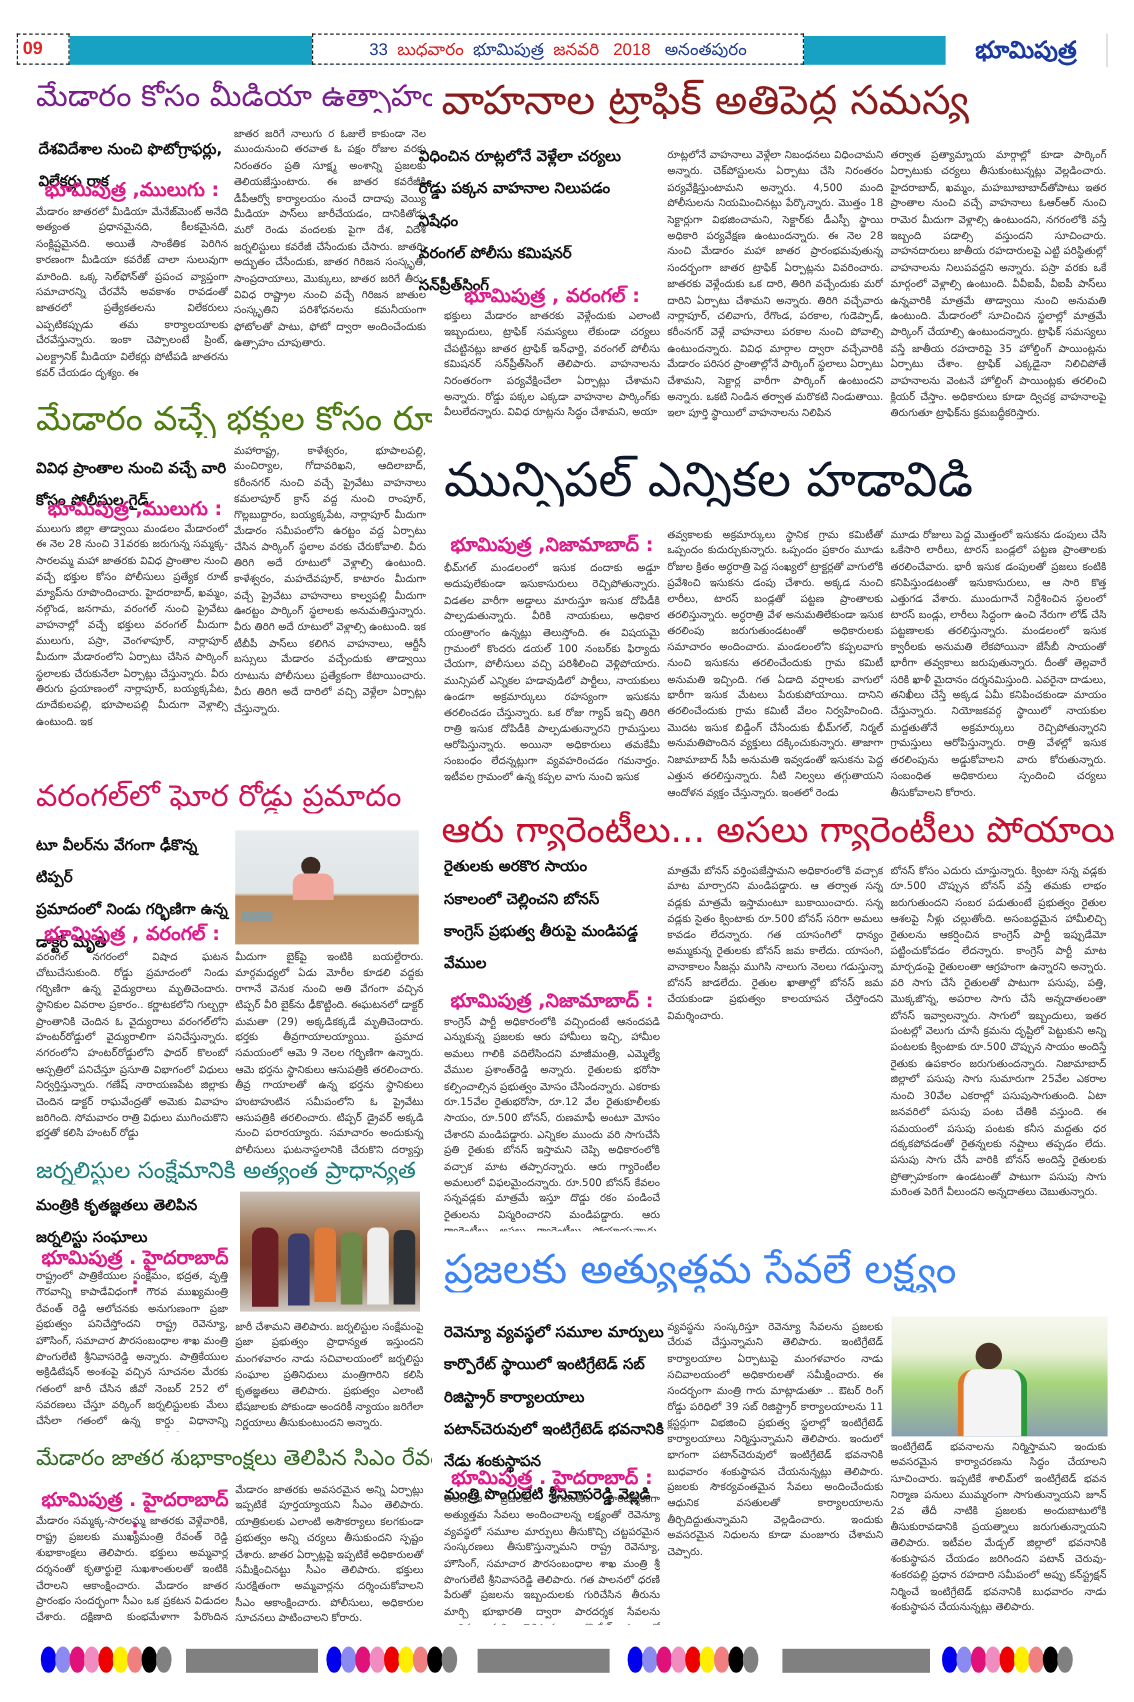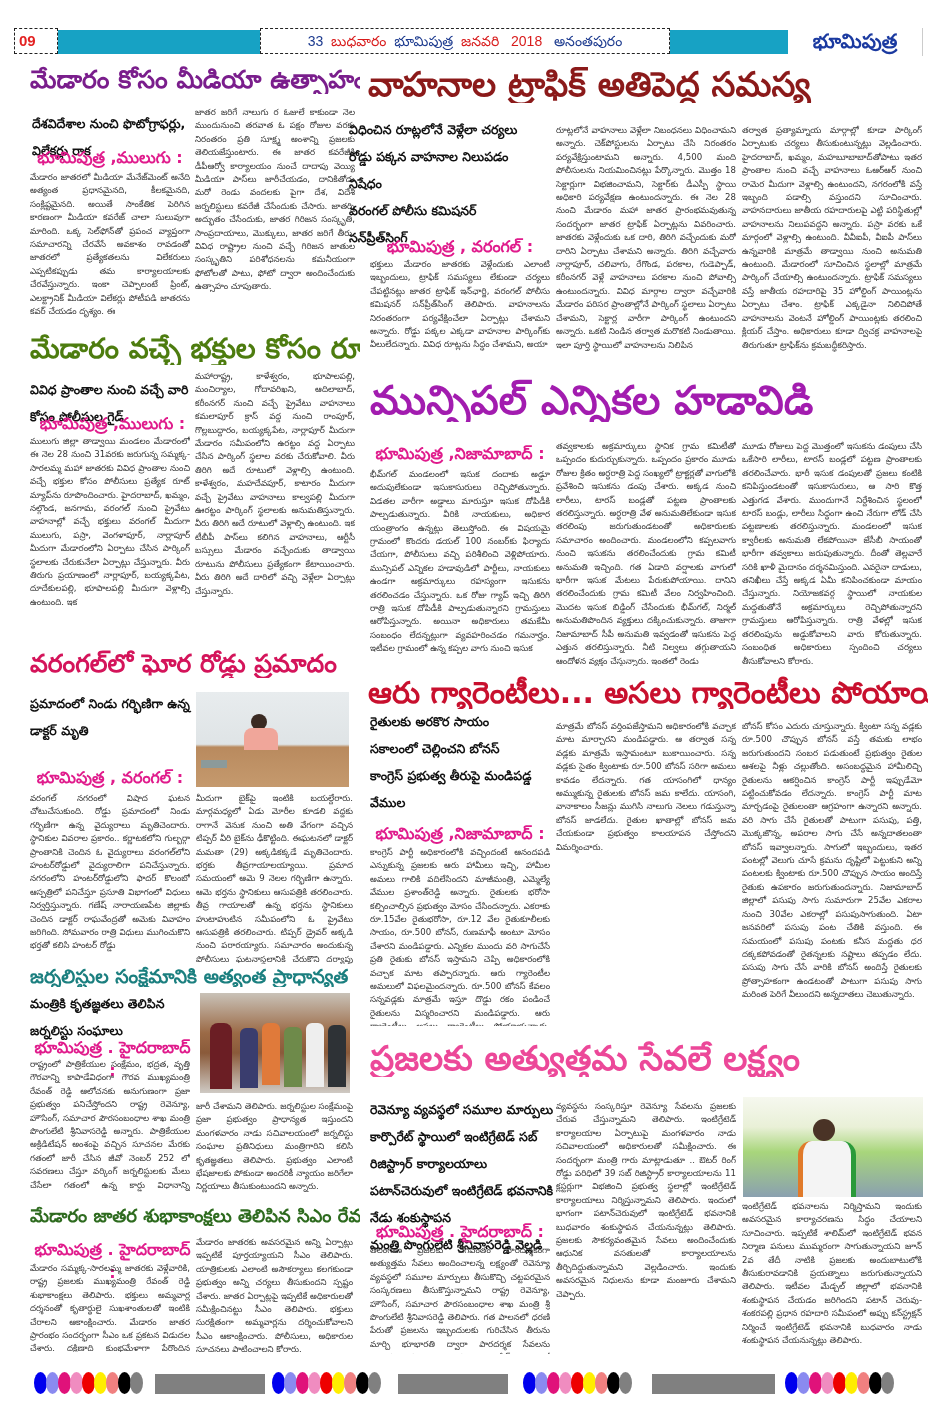--- a/index.html
+++ b/index.html
@@ -8,21 +8,21 @@
 .abs{position:absolute}
 
 #hdr-bar{left:28px;top:30px;width:760px;height:24px;background:#17a2c4}
 #page-no{left:14px;top:28px;width:44px;height:26px;background:#fff;border:1px dashed #222;color:#e32222;font-weight:bold;font-family:"Liberation Sans",sans-serif;font-size:15px;line-height:24px;padding-left:4px}
 #dateline{left:260px;top:28px;width:410px;height:26px;background:#fff;border:1px dashed #222;font-family:"Liberation Sans",sans-serif;font-size:14px;line-height:24px;text-align:center;white-space:nowrap}
 #dateline .b{color:#1d3b8f}
 #dateline .r{color:#d81b1b}
 #logo{left:795px;top:28px;width:120px;height:28px;font-family:"DejaVu Sans",sans-serif;font-weight:bold;font-size:20px;color:#1b3aa0;line-height:26px;text-align:center}
 #logo-sep{left:922px;top:28px;width:1px;height:28px;background:#ccc}
 
-.hl{position:absolute;white-space:nowrap;overflow:hidden;font-family:"DejaVu Sans",sans-serif;font-weight:bold;line-height:1.1}
+.hl{position:absolute;white-space:nowrap;overflow:hidden;font-family:"DejaVu Sans",sans-serif;font-weight:normal;line-height:1.1}
 .sub{position:absolute;font-family:"DejaVu Sans",sans-serif;font-weight:bold;font-size:12.5px;line-height:27px;color:#111}
 .dl{position:absolute;font-family:"DejaVu Sans",sans-serif;font-weight:bold;font-size:16px;color:#e01b8c;text-align:center}
 .body{position:absolute;font-family:"DejaVu Sans",sans-serif;font-size:8.6px;line-height:13.4px;color:#333;text-align:justify;overflow:hidden}
 .photo{position:absolute;overflow:hidden}
 
 .dots{position:absolute;top:1372px;display:flex;gap:0}
 .dot{width:13px;height:22px;border-radius:50%;margin-right:-1px}
 .gbar{position:absolute;top:1374px;height:20px;background:#808080}
 </style>
 </head>
@@ -59,20 +59,21 @@
     <div>కోసం పోలీసుల గైడ్</div>
   </div>
   <div class="dl" style="left:30px;top:414px;width:165px">భూమిపుత్ర ,ములుగు :</div>
   <div class="body" style="left:30px;top:435px;width:160px;height:205px">ములుగు జిల్లా తాడ్వాయి మండలం మేడారంలో ఈ నెల 28 నుంచి 31వరకు జరుగున్న సమ్మక్క- సారలమ్మ మహా జాతరకు వివిధ ప్రాంతాల నుంచి వచ్చే భక్తుల కోసం పోలీసులు ప్రత్యేక రూట్ మ్యాప్‌ను రూపొందించారు. హైదరాబాద్, ఖమ్మం, నల్గొండ, జనగామ, వరంగల్ నుంచి ప్రైవేటు వాహనాల్లో వచ్చే భక్తులు వరంగల్ మీదుగా ములుగు, పస్రా, వెంగళాపూర్, నార్లాపూర్ మీదుగా మేడారంలోని ఏర్పాటు చేసిన పార్కింగ్ స్థలాలకు చేరుకునేలా ఏర్పాట్లు చేస్తున్నారు. వీరు తిరుగు ప్రయాణంలో నార్లాపూర్, బయ్యక్కపేట, దూదేకులపల్లి, భూపాలపల్లి మీదుగా వెళ్లాల్సి ఉంటుంది. ఇక</div>
   <div class="body" style="left:195px;top:370px;width:160px;height:270px">మహారాష్ట్ర, కాళేశ్వరం, భూపాలపల్లి, మంచిర్యాల, గోదావరిఖని, ఆదిలాబాద్, కరీంనగర్ నుంచి వచ్చే ప్రైవేటు వాహనాలు కమలాపూర్ క్రాస్ వద్ద నుంచి రాంపూర్, గొల్లబుద్దారం, బయ్యక్కపేట, నార్లాపూర్ మీదుగా మేడారం సమీపంలోని ఉరట్టం వద్ద ఏర్పాటు చేసిన పార్కింగ్ స్థలాల వరకు చేరుకోవాలి. వీరు తిరిగి అదే రూటులో వెళ్లాల్సి ఉంటుంది. కాళేశ్వరం, మహదేవపూర్, కాటారం మీదుగా వచ్చే ప్రైవేటు వాహనాలు కాల్వపల్లి మీదుగా ఊరట్టం పార్కింగ్ స్థలాలకు అనుమతిస్తున్నారు. వీరు తిరిగి అదే రూటులో వెళ్లాల్సి ఉంటుంది. ఇక టీబీపీ పాస్‌లు కలిగిన వాహనాలు, ఆర్టీసీ బస్సులు మేడారం వచ్చేందుకు తాడ్వాయి రూటును పోలీసులు ప్రత్యేకంగా కేటాయించారు. వీరు తిరిగి అదే దారిలో వచ్చి వెళ్లేలా ఏర్పాట్లు చేస్తున్నారు.</div>
 </div>
 
 <div>
   <div class="hl" style="left:30px;top:650px;width:330px;font-size:25px;color:#d4145a">వరంగల్‌లో ఘోర రోడ్డు ప్రమాదం</div>
   <div class="sub" style="left:30px;top:690px;width:160px">
+    <div>టూ వీలర్‌ను వేగంగా ఢీకొన్న టిప్పర్</div>
     <div>ప్రమాదంలో నిండు గర్భిణిగా ఉన్న</div>
     <div>డాక్టర్ మృతి</div>
   </div>
   <div class="dl" style="left:30px;top:768px;width:160px">భూమిపుత్ర , వరంగల్ :</div>
   <div class="body" style="left:30px;top:792px;width:160px;height:172px">వరంగల్ నగరంలో విషాద ఘటన చోటుచేసుకుంది. రోడ్డు ప్రమాదంలో నిండు గర్భిణిగా ఉన్న వైద్యురాలు మృతిచెందారు. స్థానికుల వివరాల ప్రకారం.. కర్ణాటకలోని గుల్బర్గా ప్రాంతానికి చెందిన ఓ వైద్యురాలు వరంగల్‌లోని హంటర్‌రోడ్డులో వైద్యురాలిగా పనిచేస్తున్నారు. నగరంలోని హంటర్‌రోడ్డులోని ఫాదర్ కొలంబో ఆస్పత్రిలో పనిచేస్తూ ప్రసూతి విభాగంలో విధులు నిర్వర్తిస్తున్నారు. గణేష్ నారాయణపేట జిల్లాకు చెందిన డాక్టర్ రాఘవేంద్రతో అమెకు వివాహం జరిగింది. సోమవారం రాత్రి విధులు ముగించుకొని భర్తతో కలిసి హంటర్ రోడ్డు</div>
   <div class="photo" style="left:196px;top:692px;width:153px;height:95px;background:linear-gradient(180deg,#e8ecee 0%,#dfe4e6 55%,#b98a5e 58%,#c59a6e 100%)">
     <div style="position:absolute;left:55px;top:22px;width:16px;height:16px;border-radius:50%;background:#3a2a22"></div>
     <div style="position:absolute;left:48px;top:36px;width:34px;height:22px;background:#f0a69a;border-radius:8px 8px 0 0"></div>
     <div style="position:absolute;left:5px;top:68px;width:26px;height:8px;background:#8c9a9a"></div>
   </div>
@@ -114,21 +115,21 @@
     <div>వరంగల్ పోలీసు కమిషనర్</div>
     <div>సన్‌ప్రీత్‌సింగ్</div>
   </div>
   <div class="dl" style="left:370px;top:237px;width:180px">భూమిపుత్ర , వరంగల్ :</div>
   <div class="body" style="left:370px;top:258px;width:180px;height:100px">భక్తులు మేడారం జాతరకు వెళ్లేందుకు ఎలాంటి ఇబ్బందులు, ట్రాఫిక్ సమస్యలు లేకుండా చర్యలు చేపట్టినట్లు జాతర ట్రాఫిక్ ఇన్‌ఛార్జి, వరంగల్ పోలీసు కమిషనర్ సన్‌ప్రీత్‌సింగ్ తెలిపారు. వాహనాలను నిరంతరంగా పర్యవేక్షించేలా ఏర్పాట్లు చేశామని అన్నారు. రోడ్డు పక్కల ఎక్కడా వాహనాల పార్కింగ్‌కు వీలులేదన్నారు. వివిధ రూట్లను సిద్ధం చేశామని, అయా</div>
   <div class="body" style="left:556px;top:124px;width:180px;height:236px">రూట్లలోనే వాహనాలు వెళ్లేలా నిబంధనలు విధించామని అన్నారు. చెక్‌పోస్టులను ఏర్పాటు చేసి నిరంతరం పర్యవేక్షిస్తుంటామని అన్నారు. 4,500 మంది పోలీసులను నియమించినట్లు పేర్కొన్నారు. మొత్తం 18 సెక్టార్లుగా విభజించామని, సెక్టార్‌కు డీఎస్పీ స్థాయి అధికారి పర్యవేక్షణ ఉంటుందన్నారు. ఈ నెల 28 నుంచి మేడారం మహా జాతర ప్రారంభమవుతున్న సందర్భంగా జాతర ట్రాఫిక్ ఏర్పాట్లను వివరించారు. జాతరకు వెళ్లేందుకు ఒక దారి, తిరిగి వచ్చేందుకు మరో దారిని ఏర్పాటు చేశామని అన్నారు. తిరిగి వచ్చేవారు నార్లాపూర్, చలివాగు, రేగొండ, పరకాల, గుడెప్పాడ్, కరీంనగర్ వెళ్లే వాహనాలు పరకాల నుంచి పోవాల్సి ఉంటుందన్నారు. వివిధ మార్గాల ద్వారా వచ్చేవారికి మేడారం పరిసర ప్రాంతాల్లోనే పార్కింగ్ స్థలాలు ఏర్పాటు చేశామని, సెక్టార్ల వారీగా పార్కింగ్ ఉంటుందని అన్నారు. ఒకటి నిండిన తర్వాత మరొకటి నిండుతాయి. ఇలా పూర్తి స్థాయిలో వాహనాలను నిలిపిన</div>
   <div class="body" style="left:742px;top:124px;width:180px;height:236px">తర్వాత ప్రత్యామ్నాయ మార్గాల్లో కూడా పార్కింగ్ ఏర్పాటుకు చర్యలు తీసుకుంటున్నట్లు వెల్లడించారు. హైదరాబాద్, ఖమ్మం, మహబూబాబాద్‌తోపాటు ఇతర ప్రాంతాల నుంచి వచ్చే వాహనాలు ఓఆర్ఆర్ నుంచి రామెర మీదుగా వెళ్లాల్సి ఉంటుందని, నగరంలోకి వస్తే ఇబ్బంది పడాల్సి వస్తుందని సూచించారు. వాహనదారులు జాతీయ రహదారులపై ఎట్టి పరిస్థితుల్లో వాహనాలను నిలుపవద్దని అన్నారు. పస్రా వరకు ఒకే మార్గంలో వెళ్లాల్సి ఉంటుంది. వీవీఐపీ, వీఐపీ పాస్‌లు ఉన్నవారికి మాత్రమే తాడ్వాయి నుంచి అనుమతి ఉంటుంది. మేడారంలో సూచించిన స్థలాల్లో మాత్రమే పార్కింగ్ చేయాల్సి ఉంటుందన్నారు. ట్రాఫిక్ సమస్యలు వస్తే జాతీయ రహదారిపై 35 హోల్డింగ్ పాయింట్లను ఏర్పాటు చేశాం. ట్రాఫిక్ ఎక్కడైనా నిలిచిపోతే వాహనాలను వెంటనే హోల్డింగ్ పాయింట్లకు తరలించి క్లియర్ చేస్తాం. అధికారులు కూడా ద్విచక్ర వాహనాలపై తిరుగుతూ ట్రాఫిక్‌ను క్రమబద్ధీకరిస్తారు.</div>
 </div>
 
 <div>
-  <div class="hl" style="left:370px;top:378px;width:560px;font-size:40px;color:#a21caf">మున్సిపల్ ఎన్నికల హడావిడి</div>
+  <div class="hl" style="left:370px;top:378px;width:560px;font-size:40px;color:#0f172a">మున్సిపల్ ఎన్నికల హడావిడి</div>
   <div class="dl" style="left:370px;top:444px;width:180px">భూమిపుత్ర ,నిజామాబాద్ :</div>
   <div class="body" style="left:370px;top:468px;width:180px;height:198px">భీమ్‌గల్ మండలంలో ఇసుక దందాకు అడ్డూ అదుపులేకుండా ఇసుకాసురులు రెచ్చిపోతున్నారు. విడతల వారీగా అడ్డాలు మారుస్తూ ఇసుక దోపిడీకి పాల్పడుతున్నారు. వీరికి నాయకులు, అధికార యంత్రాంగం ఉన్నట్లు తెలుస్తోంది. ఈ విషయమై గ్రామంలో కొందరు డయల్ 100 నంబర్‌కు ఫిర్యాదు చేయగా, పోలీసులు వచ్చి పరిశీలించి వెళ్లిపోయారు. మున్సిపల్ ఎన్నికల హడావుడిలో పార్టీలు, నాయకులు ఉండగా అక్రమార్కులు రహస్యంగా ఇసుకను తరలించడం చేస్తున్నారు. ఒక రోజు గ్యాప్ ఇచ్చి తిరిగి రాత్రి ఇసుక దోపిడీకి పాల్పడుతున్నారని గ్రామస్తులు ఆరోపిస్తున్నారు. అయినా అధికారులు తమకేమీ సంబంధం లేదన్నట్లుగా వ్యవహరించడం గమనార్హం. ఇటీవల గ్రామంలో ఉన్న కప్పల వాగు నుంచి ఇసుక</div>
   <div class="body" style="left:556px;top:440px;width:180px;height:226px">తవ్వకాలకు అక్రమార్కులు స్థానిక గ్రామ కమిటీతో ఒప్పందం కుదుర్చుకున్నారు. ఒప్పందం ప్రకారం మూడు రోజుల క్రితం అర్ధరాత్రి పెద్ద సంఖ్యలో ట్రాక్టర్లతో వాగులోకి ప్రవేశించి ఇసుకను డంపు చేశారు. అక్కడ నుంచి లారీలు, టారస్ బండ్లతో పట్టణ ప్రాంతాలకు తరలిస్తున్నారు. అర్ధరాత్రి వేళ అనుమతిలేకుండా ఇసుక తరలింపు జరుగుతుండటంతో అధికారులకు సమాచారం అందించారు. మండలంలోని కప్పలవాగు నుంచి ఇసుకను తరలించేందుకు గ్రామ కమిటీ అనుమతి ఇచ్చింది. గత ఏడాది వర్షాలకు వాగులో భారీగా ఇసుక మేటలు పేరుకుపోయాయి. దానిని తరలించేందుకు గ్రామ కమిటీ వేలం నిర్వహించింది. మొదట ఇసుక బిడ్డింగ్ చేసేందుకు భీమ్‌గల్, నిర్మల్ అనుమతిపొందిన వ్యక్తులు దక్కించుకున్నారు. తాజాగా నిజామాబాద్ సీపీ అనుమతి ఇవ్వడంతో ఇసుకను పెద్ద ఎత్తున తరలిస్తున్నారు. నీటి నిల్వలు తగ్గుతాయని ఆందోళన వ్యక్తం చేస్తున్నారు. ఇంతలో రెండు</div>
   <div class="body" style="left:742px;top:440px;width:180px;height:226px">మూడు రోజులు పెద్ద మొత్తంలో ఇసుకను డంపులు చేసి ఒకేసారి లారీలు, టారస్ బండ్లలో పట్టణ ప్రాంతాలకు తరలించేవారు. భారీ ఇసుక డంపులతో ప్రజలు కంటికి కనిపిస్తుండటంతో ఇసుకాసురులు, ఆ సారి కొత్త ఎత్తుగడ వేశారు. ముందుగానే నిర్దేశించిన స్థలంలో టారస్ బండ్లు, లారీలు సిద్ధంగా ఉంచి నేరుగా లోడ్ చేసి పట్టణాలకు తరలిస్తున్నారు. మండలంలో ఇసుక క్వారీలకు అనుమతి లేకపోయినా జేసీబీ సాయంతో భారీగా తవ్వకాలు జరుపుతున్నారు. దీంతో తెల్లవారే సరికి ఖాళీ మైదానం దర్శనమిస్తుంది. ఎవరైనా దాడులు, తనిఖీలు చేస్తే అక్కడ ఏమీ కనిపించకుండా మాయం చేస్తున్నారు. నియోజకవర్గ స్థాయిలో నాయకుల మద్దతుతోనే అక్రమార్కులు రెచ్చిపోతున్నారని గ్రామస్తులు ఆరోపిస్తున్నారు. రాత్రి వేళల్లో ఇసుక తరలింపును అడ్డుకోవాలని వారు కోరుతున్నారు. సంబంధిత అధికారులు స్పందించి చర్యలు తీసుకోవాలని కోరారు.</div>
 </div>
 
 <div>
   <div class="hl" style="left:368px;top:676px;width:560px;font-size:30px;color:#c8102e">ఆరు గ్యారెంటీలు... అసలు గ్యారెంటీలు పోయాయి</div>
   <div class="sub" style="left:370px;top:708px;width:180px">
     <div>రైతులకు అరకొర సాయం</div>
@@ -136,21 +137,21 @@
     <div>కాంగ్రెస్ ప్రభుత్వ తీరుపై మండిపడ్డ</div>
     <div>వేముల</div>
   </div>
   <div class="dl" style="left:370px;top:824px;width:180px">భూమిపుత్ర ,నిజామాబాద్ :</div>
   <div class="body" style="left:370px;top:846px;width:180px;height:180px">కాంగ్రెస్ పార్టీ అధికారంలోకి వచ్చిందంటే ఆనందపడి ఎన్నుకున్న ప్రజలకు ఆరు హామీలు ఇచ్చి, హామీల అమలు గాలికి వదిలేసిందని మాజీమంత్రి, ఎమ్మెల్యే వేముల ప్రశాంత్‌రెడ్డి అన్నారు. రైతులకు భరోసా కల్పించాల్సిన ప్రభుత్వం మోసం చేసిందన్నారు. ఎకరాకు రూ.15వేల రైతుభరోసా, రూ.12 వేల రైతుకూలీలకు సాయం, రూ.500 బోనస్, రుణమాఫీ అంటూ మోసం చేశారని మండిపడ్డారు. ఎన్నికల ముందు వరి సాగుచేసే ప్రతి రైతుకు బోనస్ ఇస్తామని చెప్పి అధికారంలోకి వచ్చాక మాట తప్పారన్నారు. ఆరు గ్యారెంటీల అమలులో విఫలమైందన్నారు. రూ.500 బోనస్ కేవలం సన్నవడ్లకు మాత్రమే ఇస్తూ దొడ్డు రకం పండించే రైతులను విస్మరించారని మండిపడ్డారు. ఆరు గ్యారెంటీలు అసలు గ్యారెంటీలు పోయాయన్నారు. గడిచిన రెండు సీజన్లలో బోనస్ చెల్లించని పరిస్థితుల్లో అధికారులను ప్రశ్నించారు.</div>
   <div class="body" style="left:556px;top:720px;width:180px;height:306px">మాత్రమే బోనస్ వర్తింపజేస్తామని అధికారంలోకి వచ్చాక మాట మార్చారని మండిపడ్డారు. ఆ తర్వాత సన్న వడ్లకు మాత్రమే ఇస్తామంటూ బుకాయించారు. సన్న వడ్లకు సైతం క్వింటాకు రూ.500 బోనస్ సరిగా అమలు కావడం లేదన్నారు. గత యాసంగిలో ధాన్యం అమ్ముకున్న రైతులకు బోనస్ జమ కాలేదు. యాసంగి, వానాకాలం సీజన్లు ముగిసి నాలుగు నెలలు గడుస్తున్నా బోనస్ జాడలేదు. రైతుల ఖాతాల్లో బోనస్ జమ చేయకుండా ప్రభుత్వం కాలయాపన చేస్తోందని విమర్శించారు.</div>
   <div class="body" style="left:742px;top:720px;width:180px;height:306px">బోనస్ కోసం ఎదురు చూస్తున్నారు. క్వింటా సన్న వడ్లకు రూ.500 చొప్పున బోనస్ వస్తే తమకు లాభం జరుగుతుందని సంబర పడుతుంటే ప్రభుత్వం రైతుల ఆశలపై నీళ్లు చల్లుతోంది. అసంబద్ధమైన హామీలిచ్చి రైతులను ఆకర్షించిన కాంగ్రెస్ పార్టీ ఇప్పుడేమో పట్టించుకోవడం లేదన్నారు. కాంగ్రెస్ పార్టీ మాట మార్చడంపై రైతులంతా ఆగ్రహంగా ఉన్నారని అన్నారు. వరి సాగు చేసే రైతులతో పాటుగా పసుపు, పత్తి, మొక్కజొన్న, అపరాల సాగు చేసే అన్నదాతలంతా బోనస్ ఇవ్వాలన్నారు. సాగులో ఇబ్బందులు, ఇతర పంటల్లో వెలుగు చూసే క్రమను దృష్టిలో పెట్టుకుని అన్ని పంటలకు క్వింటాకు రూ.500 చొప్పున సాయం అందిస్తే రైతుకు ఉపకారం జరుగుతుందన్నారు. నిజామాబాద్ జిల్లాలో పసుపు సాగు సుమారుగా 25వేల ఎకరాల నుంచి 30వేల ఎకరాల్లో పసుపుసాగుతుంది. ఏటా జనవరిలో పసుపు పంట చేతికి వస్తుంది. ఈ సమయంలో పసుపు పంటకు కనీస మద్దతు ధర దక్కకపోవడంతో రైతన్నలకు నష్టాలు తప్పడం లేదు. పసుపు సాగు చేసే వారికి బోనస్ అందిస్తే రైతులకు ప్రోత్సాహకంగా ఉండటంతో పాటుగా పసుపు సాగు మరింత పెరిగే వీలుందని అన్నదాతలు చెబుతున్నారు.</div>
 </div>
 
 <div>
-  <div class="hl" style="left:370px;top:1040px;width:560px;font-size:34px;color:#ec4899">ప్రజలకు అత్యుత్తమ సేవలే లక్ష్యం</div>
+  <div class="hl" style="left:370px;top:1040px;width:560px;font-size:34px;color:#3b82f6">ప్రజలకు అత్యుత్తమ సేవలే లక్ష్యం</div>
   <div class="sub" style="left:370px;top:1096px;width:185px">
     <div>రెవెన్యూ వ్యవస్థలో సమూల మార్పులు</div>
     <div>కార్పొరేట్ స్థాయిలో ఇంటిగ్రేటెడ్ సబ్</div>
     <div>రిజిస్ట్రార్ కార్యాలయాలు</div>
     <div>పటాన్‌చెరువులో ఇంటిగ్రేటెడ్ భవనానికి</div>
     <div>నేడు శంకుస్థాపన</div>
     <div>మంత్రి పొంగులేటి శ్రీనివాసరెడ్డి వెల్లడి</div>
   </div>
   <div class="dl" style="left:370px;top:1222px;width:180px">భూమిపుత్ర . హైదరాబాద్ :</div>
   <div class="body" style="left:370px;top:1244px;width:180px;height:110px">తెలంగాణ ప్రజలకు వేగవంతం పారదర్శకంగా అత్యుత్తమ సేవలు అందించాలన్న లక్ష్యంతో రెవెన్యూ వ్యవస్థలో సమూల మార్పులు తీసుకొచ్చి చట్టపరమైన సంస్కరణలు తీసుకొస్తున్నామని రాష్ట్ర రెవెన్యూ, హౌసింగ్, సమాచార పౌరసంబంధాల శాఖ మంత్రి శ్రీ పొంగులేటి శ్రీనివాసరెడ్డి తెలిపారు. గత పాలనలో ధరణి పేరుతో ప్రజలను ఇబ్బందులకు గురిచేసిన తీరును మార్చి భూభారతి ద్వారా పారదర్శక సేవలను అందిస్తున్నామని తెలిపారు. కార్పొరేట్ స్థాయిలో ఇంటిగ్రేటెడ్ సబ్ రిజిస్ట్రార్ కార్యాలయాలను ఏర్పాటు చేసి ప్రజలకు మెరుగైన సేవలు అందిస్తామని మంత్రి పొంగులేటి శ్రీనివాసరెడ్డి తెలిపారు.</div>

